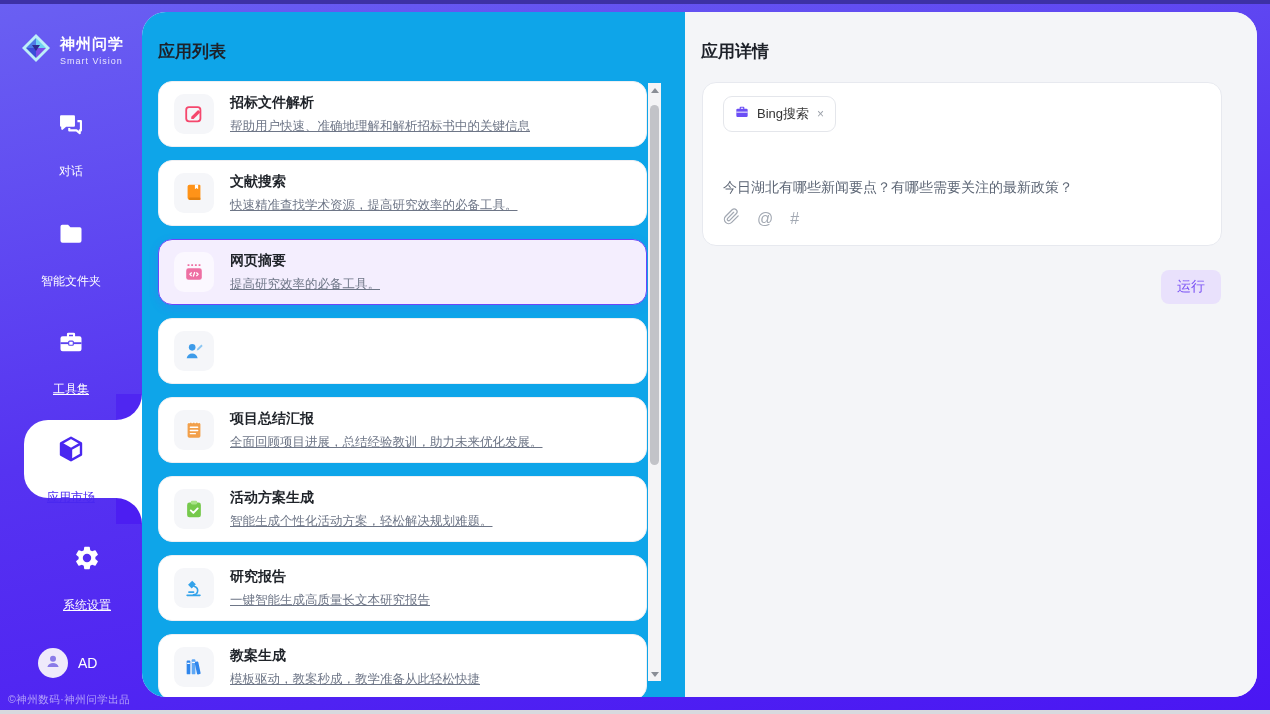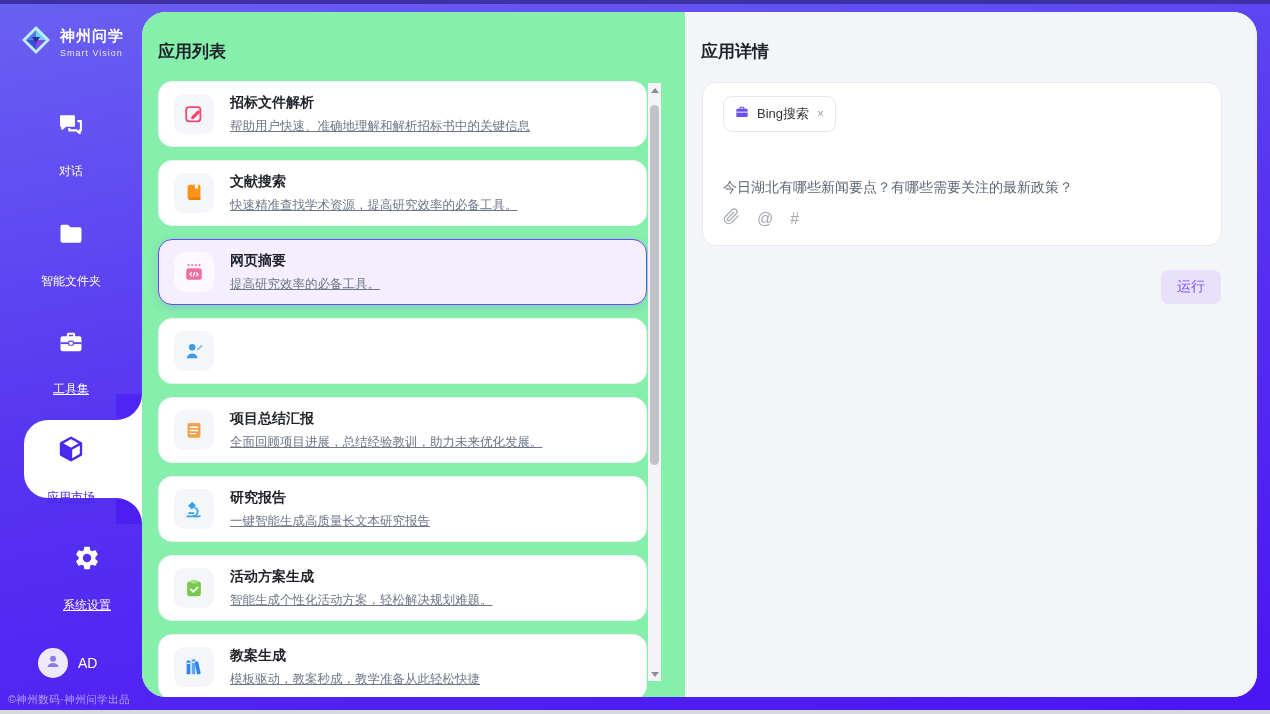--- a/index.html
+++ b/index.html
@@ -4,21 +4,21 @@
 <style>
   * { margin:0; padding:0; box-sizing:border-box; }
   html,body { width:1270px; height:714px; font-family:"Liberation Sans","DejaVu Sans",sans-serif; }
   #page { position:relative; width:1270px; height:714px; overflow:hidden;
           background:linear-gradient(168deg,#6A60F2 0%,#5633F1 48%,#4A16F3 100%); }
   .top-edge { position:absolute; top:0; left:0; right:0; height:4px; background:#3D31A5; }
   .bottom-edge { position:absolute; bottom:0; left:0; right:0; height:4px; background:#D8D9DE; z-index:9; }
 
   
   #sidebar { position:absolute; left:0; top:4px; width:142px; height:710px; }
-  .logo-row { position:absolute; left:20px; top:20px; display:flex; align-items:center; gap:8px; }
+  .logo-row { position:absolute; left:20px; top:28px; display:flex; align-items:center; gap:8px; }
   .brand-text .name { color:#fff; font-size:15px; font-weight:bold; letter-spacing:1px; }
   .brand-text .sub  { color:#E7E4FD; font-size:9px; letter-spacing:1px; margin-top:2px; }
   .nav-item { position:absolute; left:0; width:142px; text-align:center; cursor:pointer; }
   .nav-item svg { display:block; margin:0 auto; }
   .nav-label { display:inline-block; margin-top:7px; font-size:12px; color:#fff; }
   .nav-label.u { text-decoration:underline; }
   .active-tab { position:absolute; left:24px; top:416px; width:118px; height:78px;
                 background:#fff; border-radius:24px 0 0 24px; }
   .curve { position:absolute; right:0; width:26px; height:26px; background:#fff; }
   .curve i { display:block; width:100%; height:100%; background:#4F26F1; }
@@ -29,21 +29,21 @@
             background:#EFEAFB; display:flex; align-items:center; justify-content:center; }
   .user-initials { position:absolute; left:78px; top:651px; color:#fff; font-size:14px; }
   .side-footer { position:absolute; left:8px; bottom:7px; width:134px; font-size:10.5px;
                  color:rgba(255,255,255,.55); letter-spacing:.5px; }
 
   
   #content { position:absolute; left:142px; top:12px; width:1115px; height:685px;
              background:#fff; border-radius:24px; overflow:hidden; display:flex; }
 
   
-  #list-panel { position:relative; width:543px; height:100%; background:#86efac; }
+  #list-panel { position:relative; width:543px; height:100%; background:#0ea5e9; }
   .panel-title { position:absolute; left:16px; top:28px; font-size:17px; font-weight:bold; color:#1D2129; }
   #cards { position:absolute; left:16px; top:69px; width:489px; }
   .card { position:relative; width:489px; height:66px; margin-bottom:13px; background:#fff;
           border:1px solid #EEEFF3; border-radius:14px; display:flex; align-items:center;
           padding-left:15px; cursor:pointer; }
   .card.selected { background:#F4EEFE; border:1px solid #6C46F8;
                    box-shadow:0 3px 10px rgba(108,70,248,.18); }
   .app-icon { width:40px; height:40px; border-radius:10px; background:#F5F6F9;
               display:flex; align-items:center; justify-content:center; flex:0 0 40px; }
   .card.selected .app-icon { background:#FBF8FF; }
@@ -241,44 +241,44 @@
             </svg>
           </span>
           <span class="card-text">
             <div class="app-name">项目总结汇报</div>
             <div class="app-desc">全面回顾项目进展，总结经验教训，助力未来优化发展。</div>
           </span>
         </div>
 
         <div class="card">
           <span class="app-icon">
+            <svg width="22" height="22" viewBox="0 0 24 24">
+              <rect x="4.5" y="5" width="15" height="16" rx="2.5" fill="#76C94C"></rect>
+              <rect x="8.5" y="3" width="7" height="4" rx="1.5" fill="#A9E388"></rect>
+              <path d="M8.5 13.5l2.8 2.8 4.7-5" stroke="#fff" stroke-width="2" fill="none" stroke-linecap="round" stroke-linejoin="round"></path>
+            </svg>
+          </span>
+          <span class="card-text">
+            <div class="app-name">活动方案生成</div>
+            <div class="app-desc">智能生成个性化活动方案，轻松解决规划难题。</div>
+          </span>
+        </div>
+
+        <div class="card">
+          <span class="app-icon">
             <svg width="22" height="22" viewBox="0 0 24 24" fill="none" stroke="#34A3EA" stroke-width="1.8" stroke-linecap="round">
               <path d="M10 4l4 4-4.5 4.5-4-4z" fill="#34A3EA" stroke="none"></path>
               <path d="M12 10c3 1 4.5 3.5 3.8 6.2-.5 1.8-2 3-4.3 3.3"></path>
               <path d="M4.5 20h14"></path>
               <path d="M6.5 16.5h5"></path>
             </svg>
           </span>
           <span class="card-text">
             <div class="app-name">研究报告</div>
             <div class="app-desc">一键智能生成高质量长文本研究报告</div>
-          </span>
-        </div>
-
-        <div class="card">
-          <span class="app-icon">
-            <svg width="22" height="22" viewBox="0 0 24 24">
-              <rect x="4.5" y="5" width="15" height="16" rx="2.5" fill="#76C94C"></rect>
-              <rect x="8.5" y="3" width="7" height="4" rx="1.5" fill="#A9E388"></rect>
-              <path d="M8.5 13.5l2.8 2.8 4.7-5" stroke="#fff" stroke-width="2" fill="none" stroke-linecap="round" stroke-linejoin="round"></path>
-            </svg>
-          </span>
-          <span class="card-text">
-            <div class="app-name">活动方案生成</div>
-            <div class="app-desc">智能生成个性化活动方案，轻松解决规划难题。</div>
           </span>
         </div>
 
         <div class="card">
           <span class="app-icon">
             <svg width="22" height="22" viewBox="0 0 24 24">
               <rect x="4" y="5" width="4" height="15" rx="1" fill="#2F86EC"></rect>
               <rect x="9.5" y="3.5" width="4" height="16.5" rx="1" fill="#5FA8F5"></rect>
               <rect x="14" y="6" width="4" height="14" rx="1" transform="rotate(-12 16 13)" fill="#2F86EC"></rect>
               <path d="M5 8h2M10.5 7h2" stroke="#fff" stroke-width="1.2" stroke-linecap="round"></path>

